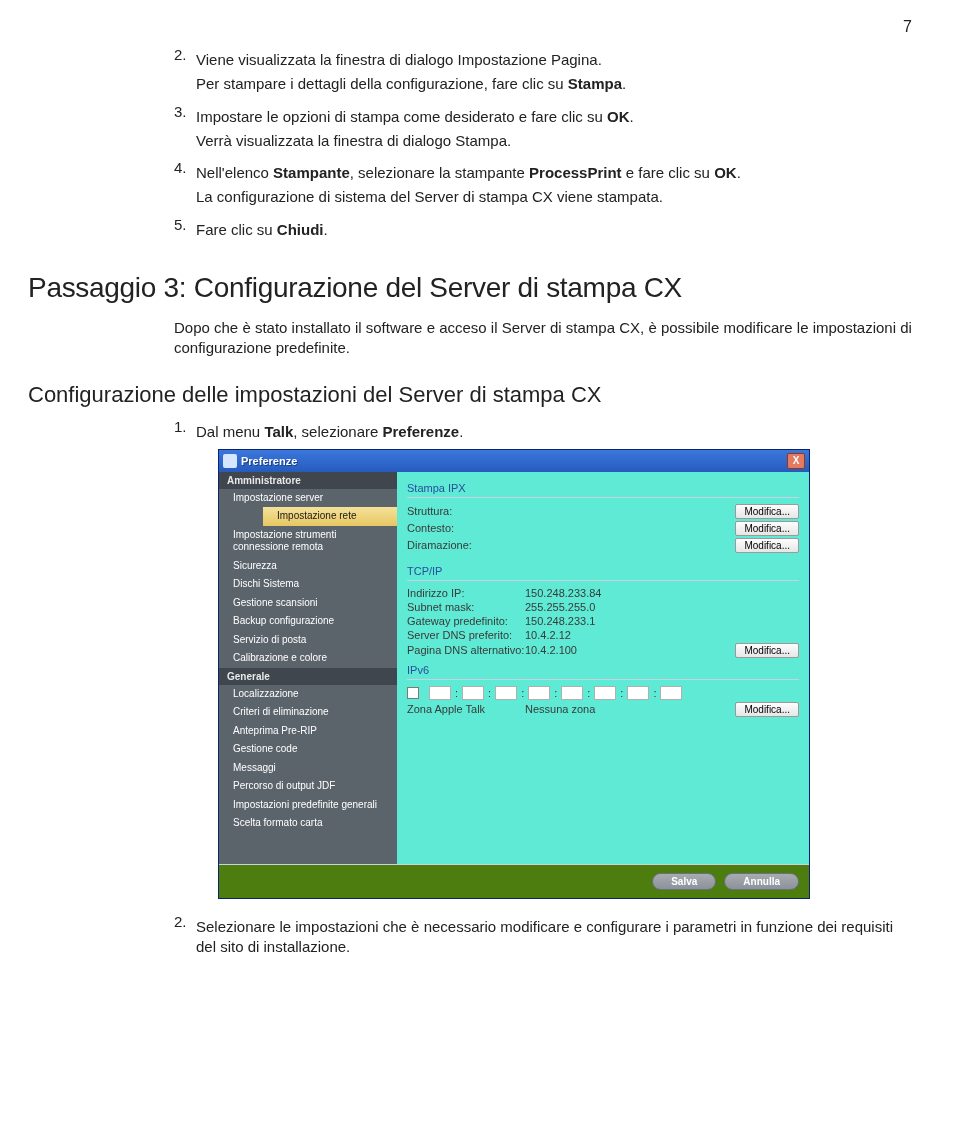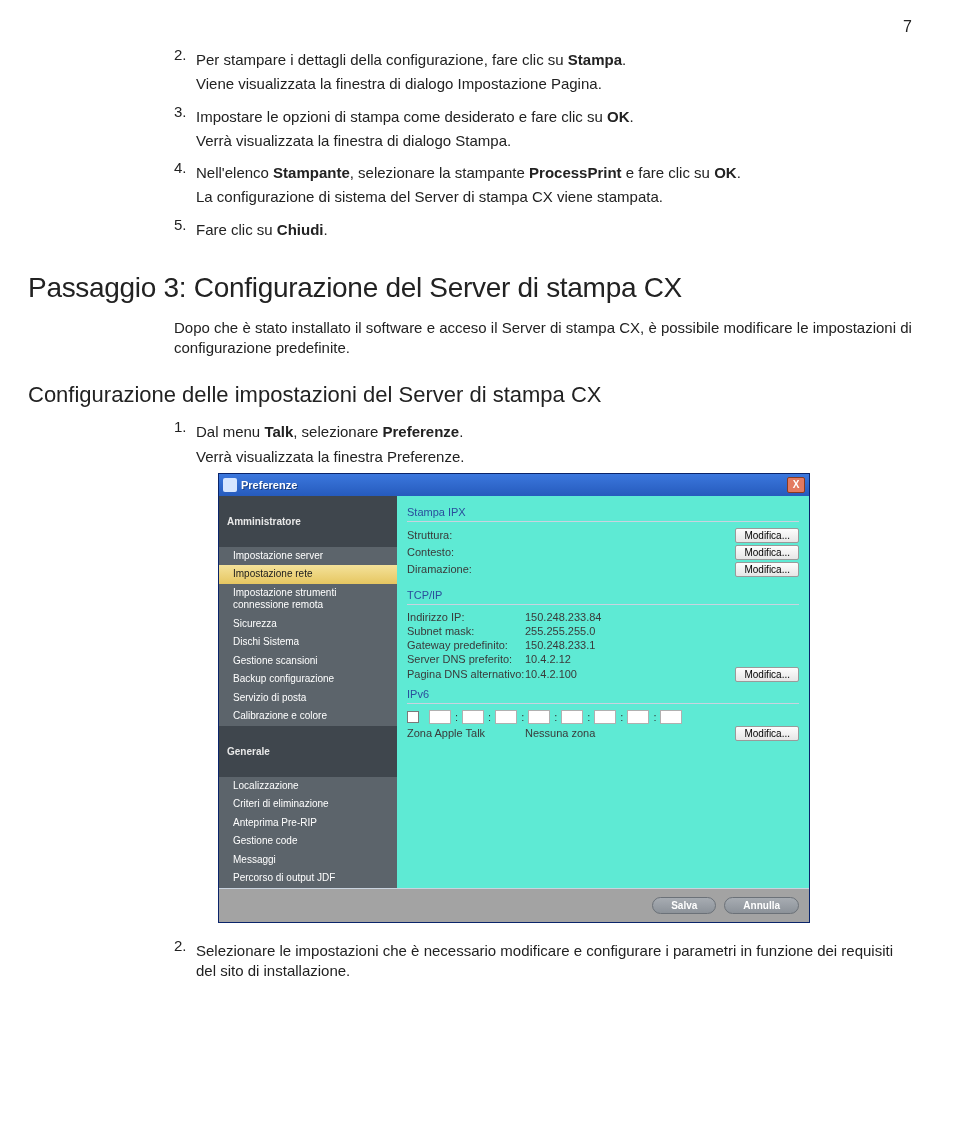--- a/index.html
+++ b/index.html
@@ -17,52 +17,52 @@
   h2 { font-size: 22px; font-weight: 400; margin: 24px 0 10px 0; }
   
   .pref-window { width: 592px; border: 1px solid #0a246a; margin: 6px 0 10px 22px; font-size: 11px; font-family: Tahoma, Arial, sans-serif; }
   .pref-titlebar { height: 22px; background: linear-gradient(#3b77dd,#265bbd); display:flex; align-items:center; padding:0 4px; color:#fff; }
   .pref-titlebar .icon { width:14px; height:14px; background:#d7e6ff; border-radius:2px; margin-right:4px; display:inline-block; }
   .pref-titlebar .title { font-weight:bold; text-shadow:1px 1px 0 #1a3f80; }
   .pref-titlebar .spacer { flex:1; }
   .pref-titlebar .close { width:18px; height:16px; background:#e37a61; border:1px solid #8a3a20; color:#fff; display:flex; align-items:center; justify-content:center; font-size:10px; font-weight:bold; border-radius:2px; }
   .pref-body { display:flex; height:392px; }
   .pref-sidebar { width:178px; background:#5c646b; color:#fff; font-size:10px; overflow:hidden; }
-  .pref-sidebar .section { background:#3f464d; padding:20px 8px; font-weight:bold; color:#e8e8e8; }
+  .pref-sidebar .section { background:#3f464d; padding:3px 8px; font-weight:bold; color:#e8e8e8; }
   .pref-sidebar .item { padding:3px 8px 3px 14px; line-height:1.25; cursor:default; }
-  .pref-sidebar .item.selected { background:linear-gradient(#f4e29a,#e6c661); color:#1a1a1a; }
+  .pref-sidebar .item.selected { background:linear-gradient(#f4e29a,#e6c661); color:#1a1a1a;margin-left:44px; }
   .pref-main { flex:1; background:#5eead4; padding:6px 10px; color:#222; position:relative; }
   .pref-main .grouplabel { color:#2a4e9c; font-weight:normal; padding:4px 0 3px 0; border-bottom:1px solid #c9d3df; margin-bottom:6px; }
   .pref-main .row { display:flex; align-items:center; margin:2px 0; }
   .pref-main .row .lbl { width:118px; color:#3a3a3a; }
   .pref-main .row .val { color:#3a3a3a; flex:1; }
   .pref-main .row .btn { margin-left:auto; }
   .btn-small { background:linear-gradient(#fdfdfd,#e6e6e6); border:1px solid #9a9a9a; border-radius:2px; padding:1px 8px; font-size:10px; font-family: Tahoma, Arial, sans-serif; text-align: center; }
   .pref-main .checkbox { width:12px; height:12px; border:1px solid #7a7a7a; background:#fff; display:inline-block; margin-right:6px; vertical-align:middle; }
   .pref-main .ipv6-row { display:flex; align-items:center; gap:4px; margin-top:4px; }
   .pref-main .ipv6-row .seg { width:22px; height:14px; border:1px solid #b0b0b0; background:#fff; display:inline-block; }
   .pref-main .ipv6-row .colon { color:#333; }
-  .pref-footer { border-top:1px solid #c9d3df; background:#a3a3a3; padding:8px 10px; display:flex; justify-content:flex-end; gap:8px; }
+  .pref-footer { border-top:1px solid #c9d3df; background:#4d7c0f; padding:8px 10px; display:flex; justify-content:flex-end; gap:8px; }
   .btn-foot { background:linear-gradient(#a7acb2,#8c9299); border:1px solid #6b7178; border-radius:10px; padding:2px 18px; color:#fff; font-size:10px; font-weight:bold; }
 </style>
 </head>
 <body>
 
 <div class="page">
   <div class="page-number">7</div>
 
   <div class="content">
     <ol class="steps">
       <li>
         <span class="num">2.</span>
         <div class="body">
+          <p class="para">Viene visualizzata la finestra di dialogo Impostazione Pagina.</p>
           <p class="para">
             <span>Per stampare i dettagli della configurazione, fare clic su </span><span class="strong">Stampa</span><span>.</span>
           </p>
-          <p class="para">Viene visualizzata la finestra di dialogo Impostazione Pagina.</p>
         </div>
       </li>
       <li>
         <span class="num">3.</span>
         <div class="body">
           <p class="para">
             <span>Impostare le opzioni di stampa come desiderato e fare clic su </span><span class="strong">OK</span><span>.</span>
           </p>
           <p class="para">Verrà visualizzata la finestra di dialogo Stampa.</p>
         </div>
@@ -94,21 +94,20 @@
 
   <h2>Configurazione delle impostazioni del Server di stampa CX</h2>
   <div class="content">
     <ol class="steps">
       <li>
         <span class="num">1.</span>
         <div class="body">
           <p class="para">
             <span>Dal menu </span><span class="strong">Talk</span><span>, selezionare </span><span class="strong">Preferenze</span><span>.</span>
           </p>
-          <p class="para">Verrà visualizzata la finestra Preferenze.</p>
 
           <div class="pref-window">
             <div class="pref-titlebar">
               <span class="icon"></span>
               <span class="title">Preferenze</span>
               <span class="spacer"></span>
               <span class="close">X</span>
             </div>
             <div class="pref-body">
               <div class="pref-sidebar">

